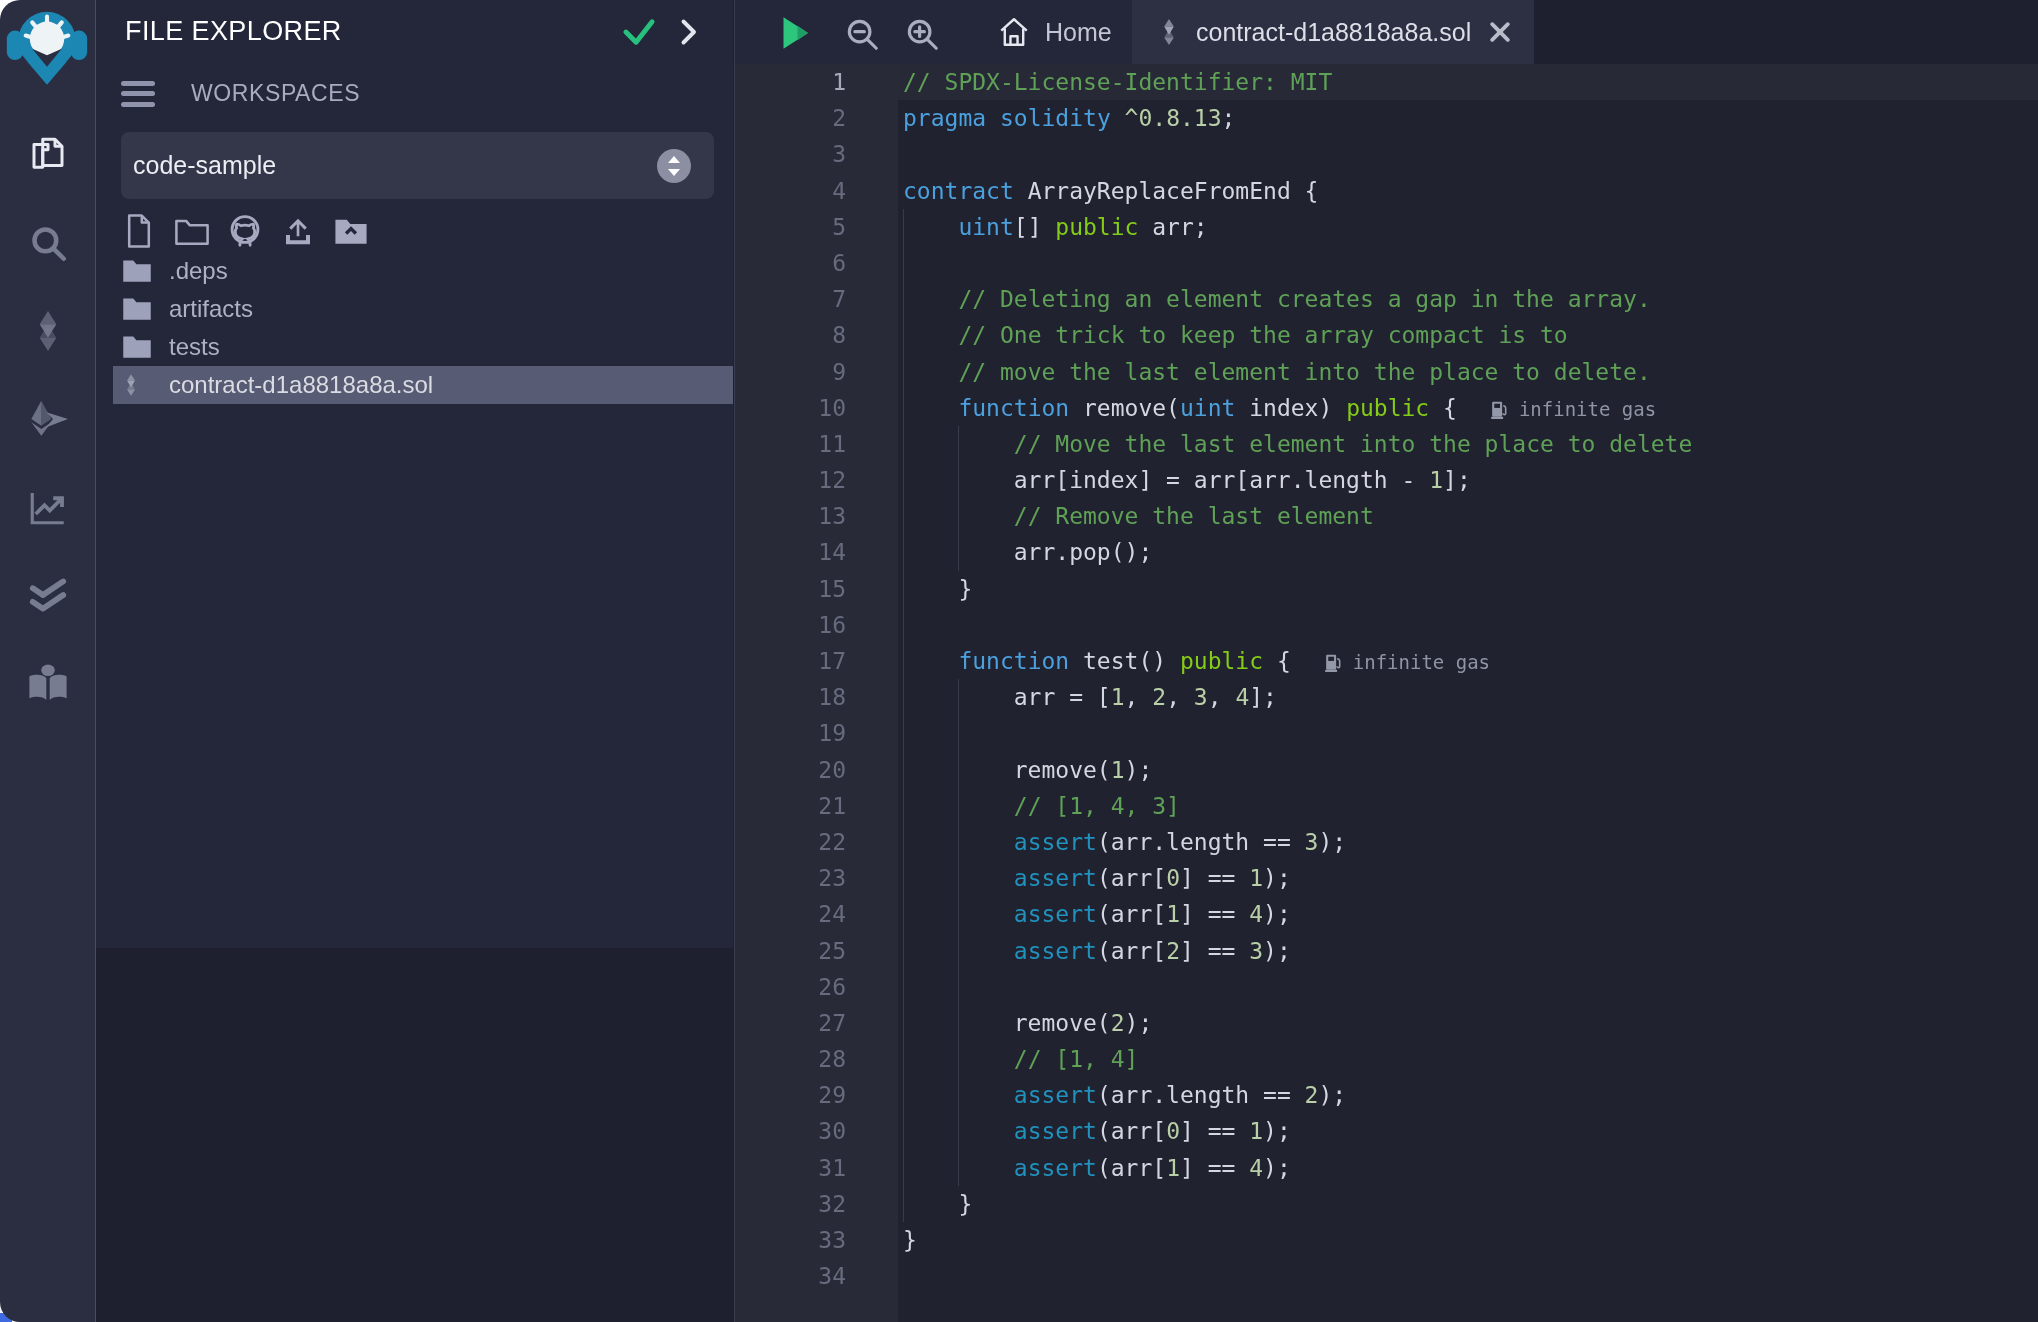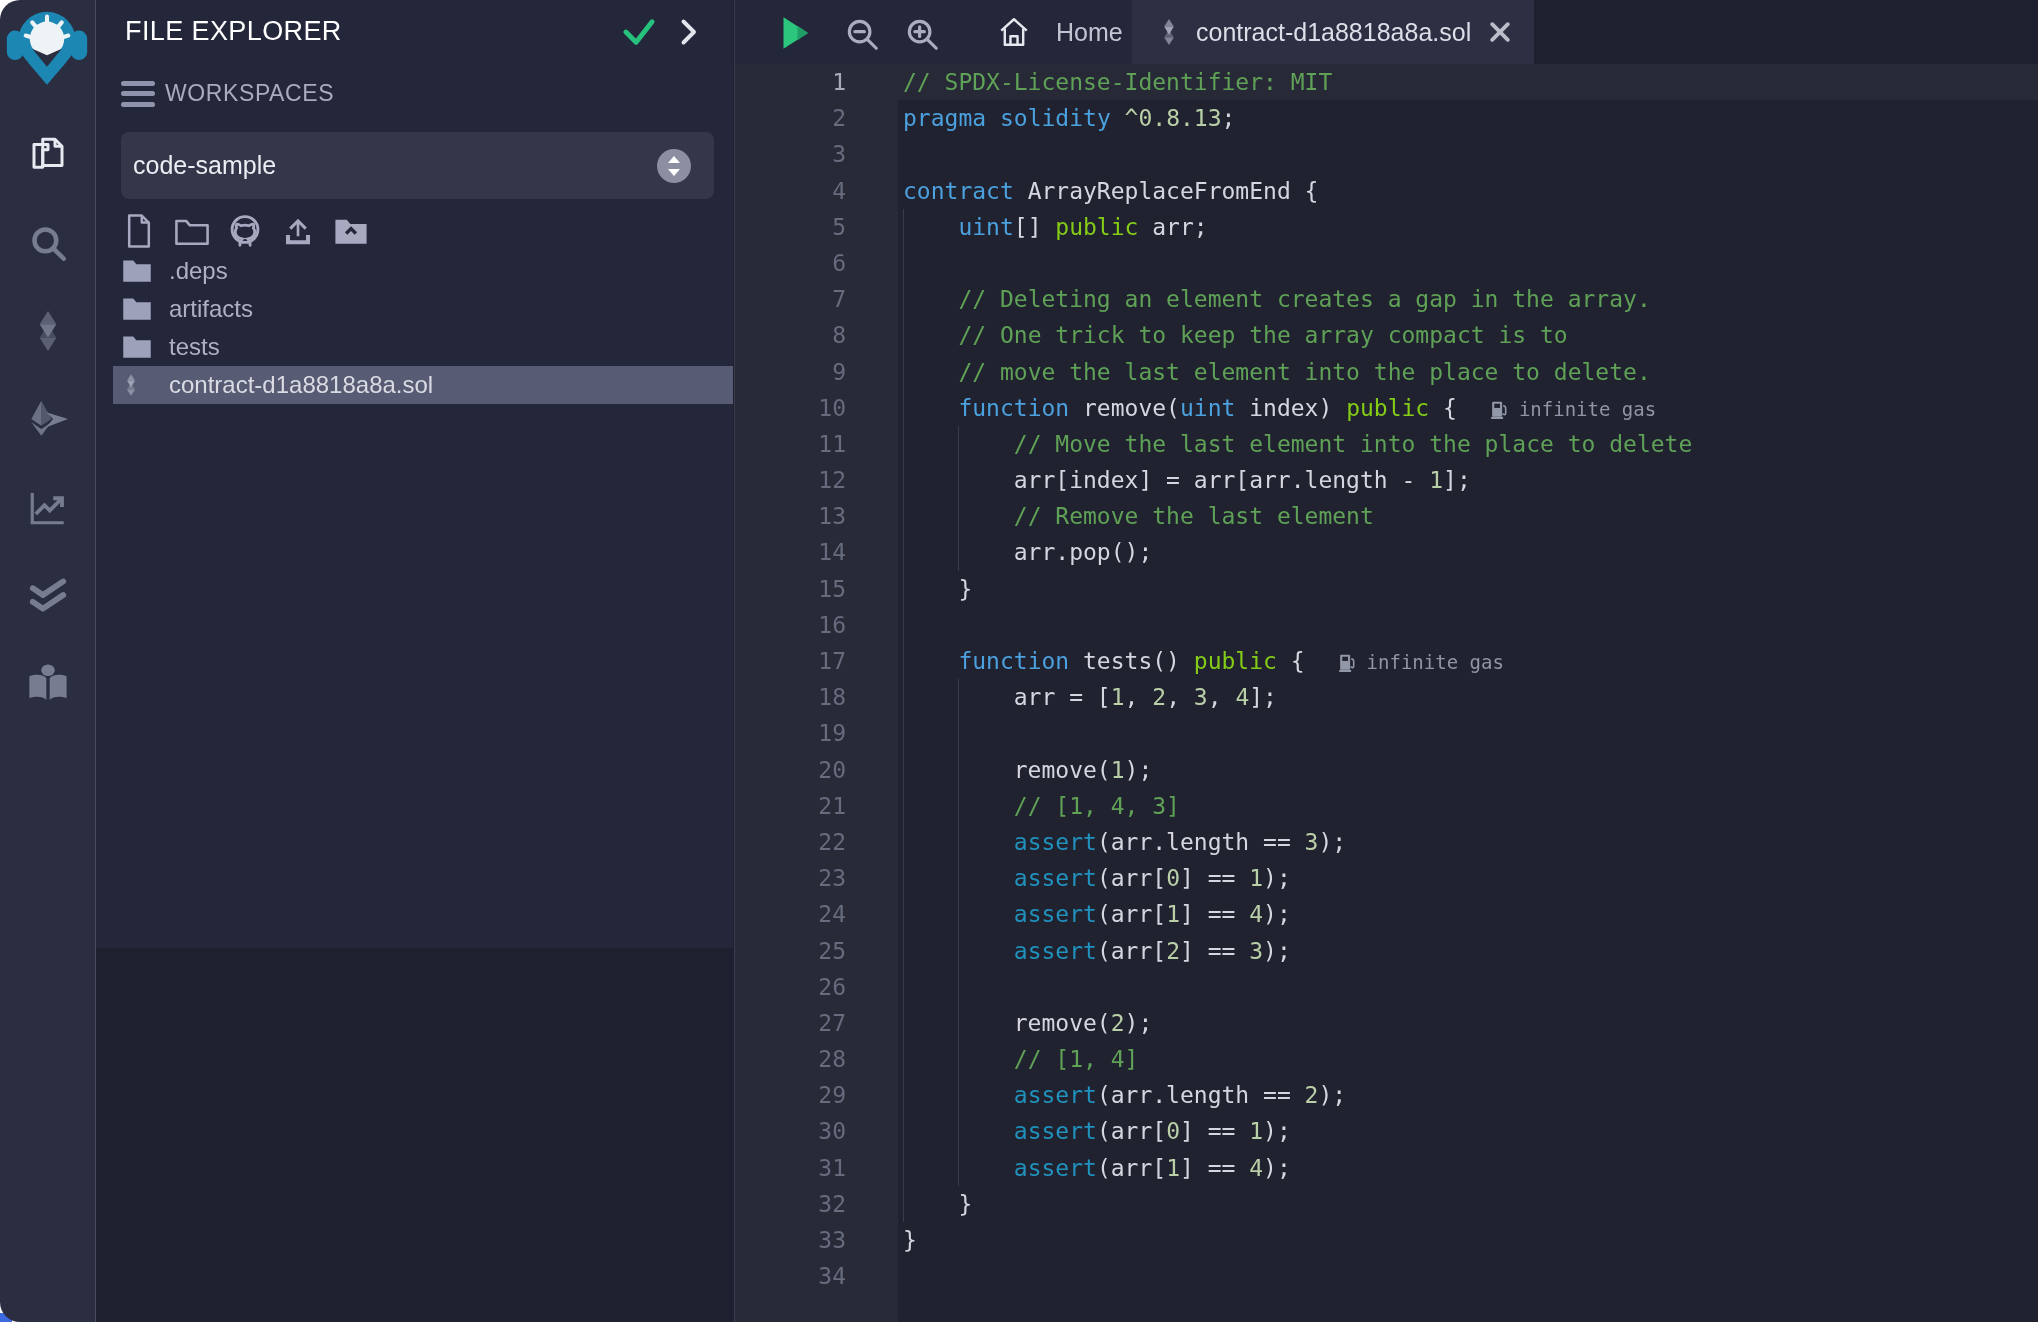--- a/index.html
+++ b/index.html
@@ -18,21 +18,21 @@
   .logo{position:absolute;left:6px;top:6px;width:82px;height:82px;}
   .side-ic{position:absolute;left:0;width:95px;height:60px;display:flex;align-items:center;justify-content:center;cursor:pointer;}
   .side-ic svg{opacity:1}
 
   
   .file-panel{position:absolute;left:96px;top:0;width:637px;height:948px;background:#24263a;z-index:2;}
   .fp-header{position:absolute;left:0;top:0;width:100%;height:64px;}
   .fp-title{position:absolute;left:29px;top:16px;font-size:27px;color:#ffffff;letter-spacing:.4px;}
   .fp-check{position:absolute;left:525px;top:16px;}
   .fp-chevron{position:absolute;left:580px;top:17px;}
-  .ws-row{position:absolute;left:25px;top:80px;display:flex;align-items:center;gap:10px;}
+  .ws-row{position:absolute;left:25px;top:80px;display:flex;align-items:center;gap:36px;}
   .hamburger{width:34px;height:26px;display:flex;flex-direction:column;justify-content:space-between;cursor:pointer;}
   .hamburger i{display:block;height:5px;border-radius:3px;background:#8f93ab;}
   .ws-label{font-size:23px;color:#a9abbe;letter-spacing:.6px;}
   .ws-select{position:absolute;left:25px;top:132px;width:593px;height:67px;background:#343649;border-radius:8px;
              display:flex;align-items:center;cursor:pointer;}
   .ws-name{margin-left:12px;font-size:25px;color:#eceef4;flex:1;}
   .ws-circle{margin-right:22px;}
   .fe-toolbar{position:absolute;left:25px;top:212px;display:flex;align-items:center;gap:17px;}
   .fe-tbtn{width:36px;height:38px;display:flex;align-items:center;justify-content:center;cursor:pointer;}
   .tree{position:absolute;left:0;top:252px;width:100%;}
@@ -43,21 +43,21 @@
   .trow.sel .tlabel{color:#dadbe3;}
 
   
   .editor{position:absolute;left:734px;top:0;right:0;height:1322px;background:#20222f;z-index:2;border-left:1px solid #3a3d4f;}
   .tabbar{position:absolute;left:0;top:0;right:0;height:64px;background:#24263a;}
   .tab-rest{position:absolute;left:799px;top:0;right:0;height:64px;background:#1e2030;}
   .run-btn{position:absolute;left:38px;top:12px;cursor:pointer;}
   .zoom-out-btn{position:absolute;left:108px;top:15px;cursor:pointer;}
   .zoom-in-btn{position:absolute;left:168px;top:15px;cursor:pointer;}
   .tab-home{position:absolute;left:236px;top:0;height:64px;display:flex;align-items:center;gap:14px;padding:0 26px;cursor:pointer;}
-  .tab-home .tlbl{font-size:25px;color:#c3c6d2;margin-left:11px;}
+  .tab-home .tlbl{font-size:25px;color:#c3c6d2;}
   .tab-active{position:absolute;left:397px;top:0;width:402px;height:64px;background:#2d2f42;display:flex;align-items:center;cursor:pointer;}
   .tab-active .ticn{margin-left:26px;}
   .tab-active .tlbl{margin-left:16px;font-size:25px;color:#dcdee8;}
   .tab-close{margin-left:16px;cursor:pointer;}
 
   .editor-body{position:absolute;left:0;top:64px;right:0;bottom:0;}
   .gutter{position:absolute;left:0;top:0;width:163px;bottom:0;background:#282a38;
           font-family:"DejaVu Sans Mono",monospace;font-size:23px;color:#666b7d;text-align:right;}
   .ln{height:36.2px;line-height:36.2px;padding-right:52px;}
   .ln.cur{color:#a6aab8;}
@@ -365,21 +365,21 @@
               </g>
               <rect x="5" y="4.5" width="5.5" height="4" fill="#20222f"></rect>
               <path d="M13.5 6.5 c1.6 .2 2.4 1 2.4 2.6 v4.4 a1.35 1.35 0 0 1 -2.7 .1" fill="none" stroke="#9298a8" stroke-width="1.5"></path>
             </svg><span>infinite gas</span></span></div>
         <div class="cl"><span class="guide" style="left: calc(0ch + 5px);"></span><span class="guide" style="left: calc(4ch + 5px);"></span><span class="t-p">        </span><span class="t-c">// Move the last element into the place to delete</span></div>
         <div class="cl"><span class="guide" style="left: calc(0ch + 5px);"></span><span class="guide" style="left: calc(4ch + 5px);"></span><span class="t-p">        arr[index] = arr[arr.length - </span><span class="t-n">1</span><span class="t-p">];</span></div>
         <div class="cl"><span class="guide" style="left: calc(0ch + 5px);"></span><span class="guide" style="left: calc(4ch + 5px);"></span><span class="t-p">        </span><span class="t-c">// Remove the last element</span></div>
         <div class="cl"><span class="guide" style="left: calc(0ch + 5px);"></span><span class="guide" style="left: calc(4ch + 5px);"></span><span class="t-p">        arr.pop();</span></div>
         <div class="cl"><span class="guide" style="left: calc(0ch + 5px);"></span><span class="t-p">    }</span></div>
         <div class="cl"><span class="guide" style="left: calc(0ch + 5px);"></span></div>
-        <div class="cl"><span class="guide" style="left: calc(0ch + 5px);"></span><span class="t-p">    </span><span class="t-k">function</span><span class="t-p"> tests() </span><span class="t-v">public</span><span class="t-p"> {</span><span class="gas-badge"><svg width="21" height="21" viewBox="0 0 20 20">
+        <div class="cl"><span class="guide" style="left: calc(0ch + 5px);"></span><span class="t-p">    </span><span class="t-k">function</span><span class="t-p"> test() </span><span class="t-v">public</span><span class="t-p"> {</span><span class="gas-badge"><svg width="21" height="21" viewBox="0 0 20 20">
               <g fill="#9298a8">
                 <rect x="3" y="2.5" width="9.5" height="14.5" rx="1"></rect>
                 <rect x="2" y="17" width="11.5" height="2" rx="0.6"></rect>
               </g>
               <rect x="5" y="4.5" width="5.5" height="4" fill="#20222f"></rect>
               <path d="M13.5 6.5 c1.6 .2 2.4 1 2.4 2.6 v4.4 a1.35 1.35 0 0 1 -2.7 .1" fill="none" stroke="#9298a8" stroke-width="1.5"></path>
             </svg><span>infinite gas</span></span></div>
         <div class="cl"><span class="guide" style="left: calc(0ch + 5px);"></span><span class="guide" style="left: calc(4ch + 5px);"></span><span class="t-p">        arr = [</span><span class="t-n">1</span><span class="t-p">, </span><span class="t-n">2</span><span class="t-p">, </span><span class="t-n">3</span><span class="t-p">, </span><span class="t-n">4</span><span class="t-p">];</span></div>
         <div class="cl"><span class="guide" style="left: calc(0ch + 5px);"></span><span class="guide" style="left: calc(4ch + 5px);"></span></div>
         <div class="cl"><span class="guide" style="left: calc(0ch + 5px);"></span><span class="guide" style="left: calc(4ch + 5px);"></span><span class="t-p">        remove(</span><span class="t-n">1</span><span class="t-p">);</span></div>

